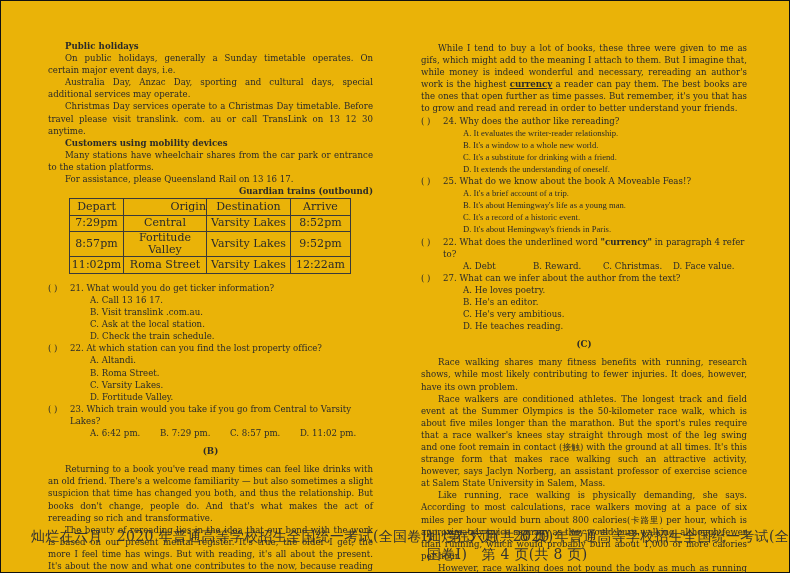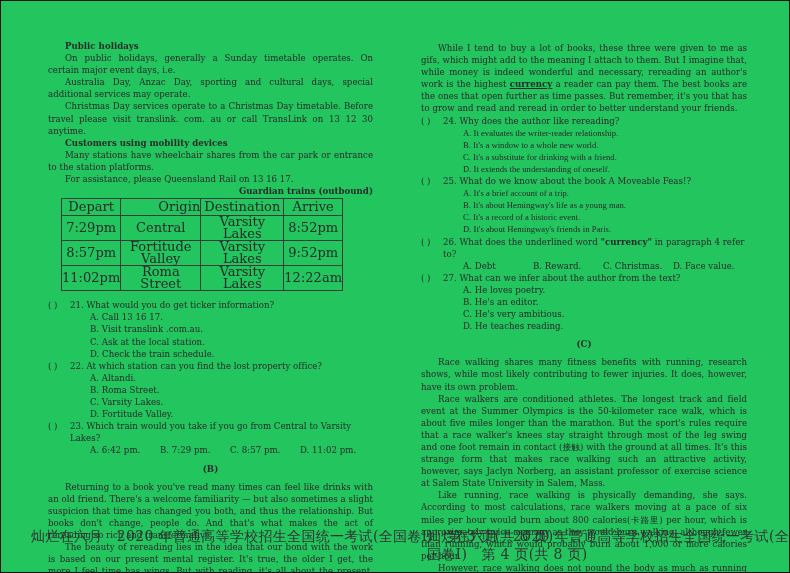--- a/index.html
+++ b/index.html
@@ -2,30 +2,30 @@
 <html><head>
 <meta charset="utf-8">
 <style>
   html, body { margin:0; padding:0; }
   body {
     width:790px; height:573px; overflow:hidden; background:#ffffff;
     font-family:"DejaVu Serif","Liberation Serif",serif; color:#2a2a2a;
   }
   .sheet {
     position:relative; width:788px; height:571px; border:1px solid #111;
-    background:#22c55e;
+    background:#eab308;
   }
   .page { position:absolute; top:0; font-size:8.6px; line-height:12.1px; letter-spacing:0.02px; }
   .left  { left:47px; width:325px; top:13px; }
   .right { left:420px; width:326px; top:41px; }
   p { margin:0; text-align:justify; }
   .ind { text-indent:17px; }
   .h { font-weight:bold; padding-left:17px; }
   .cap { text-align:right; font-weight:bold; margin-top:0px; }
-  table.tt { border-collapse:collapse; margin:1px 0 0 13px; width:282px; font-size:13px; }
+  table.tt { border-collapse:collapse; margin:1px 0 0 21px; width:282px; font-size:11px; }
   table.tt td { border:1px solid #3a3a3a; text-align:center; height:15.5px; padding:0; }
   table.tt td.c1 { width:53px; } table.tt td.c2 { width:82px;text-align:right; } table.tt td.c3 { width:83px; }
   .q { position:relative; padding-left:22px; }
   .q .paren { position:absolute; left:0; }
   .opts { display:flex; flex-wrap:wrap; padding-left:42px; }
   .opts.two span { width:145px; }
   .opts.four span { width:70px; }
   .opts.one { display:block;font-family:Liberation Serif, serif; }
   .opts.one span { display:block; }
   .sec { text-align:center; font-weight:bold; margin:6px 0 6px 0; }
@@ -142,21 +142,21 @@
     </div>
     <div class="opts one">
       <span>A. It's a brief account of a trip.</span>
       <span>B. It's about Hemingway's life as a young man.</span>
       <span>C. It's a record of a historic event.</span>
       <span>D. It's about Hemingway's friends in Paris.</span>
     </div>
 
     <div class="q">
       <span class="paren">(    )</span>
-      <span>26. What does the underlined word </span><b>"currency"</b><span> in paragraph 4 refer to?</span>
+      <span>22. What does the underlined word </span><b>"currency"</b><span> in paragraph 4 refer to?</span>
     </div>
     <div class="opts four">
       <span>A. Debt</span>
       <span>B. Reward.</span>
       <span>C. Christmas.</span>
       <span>D. Face value.</span>
     </div>
 
     <div class="q">
       <span class="paren">(    )</span>

